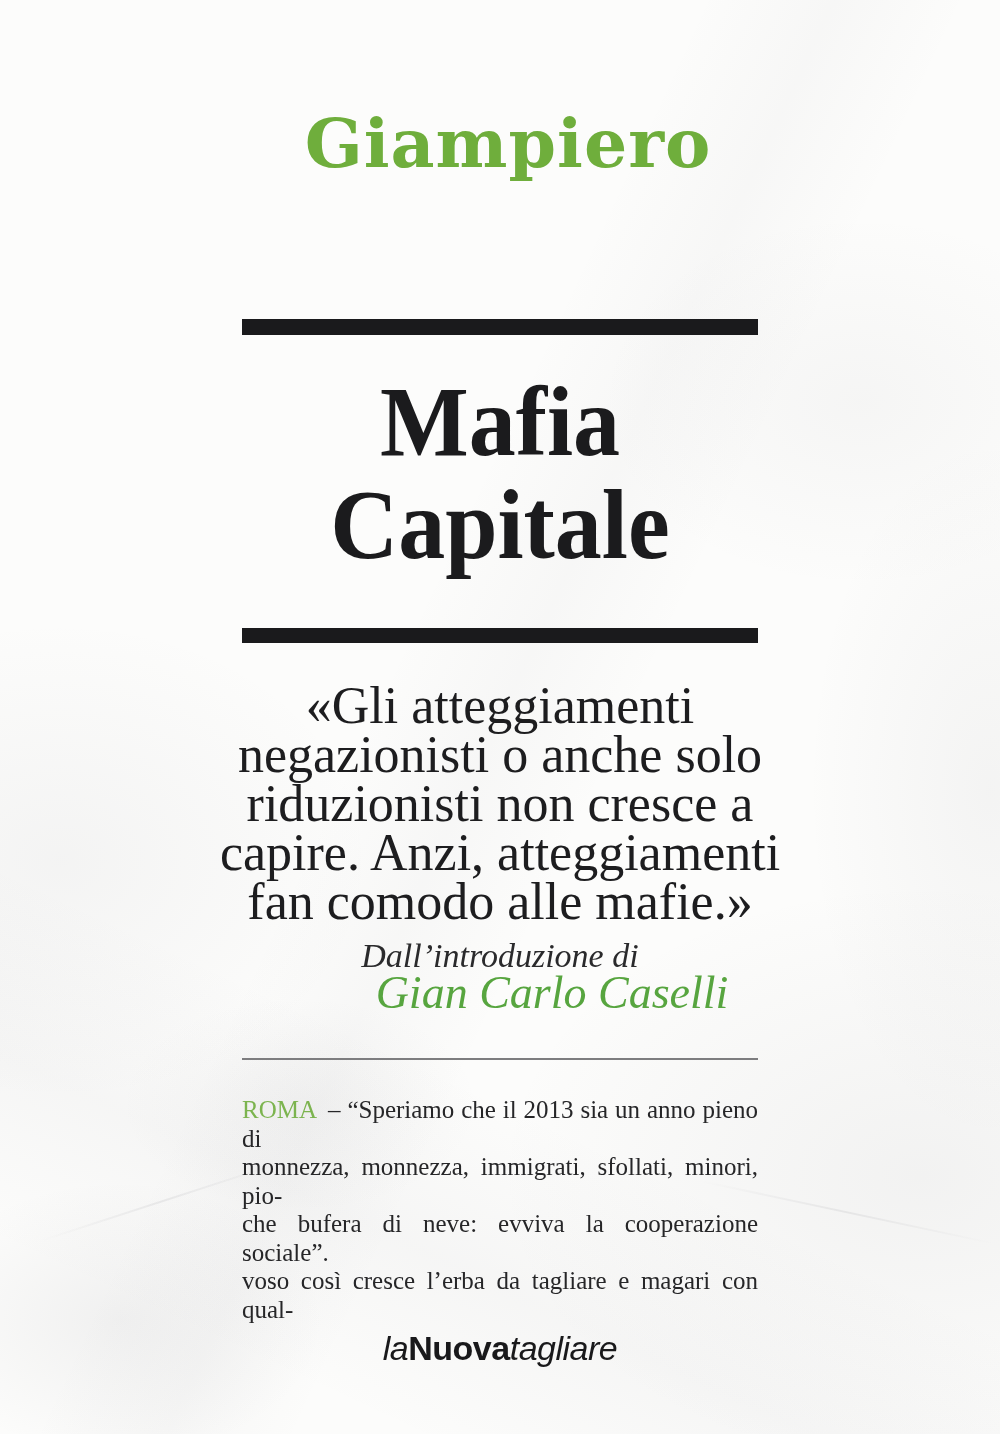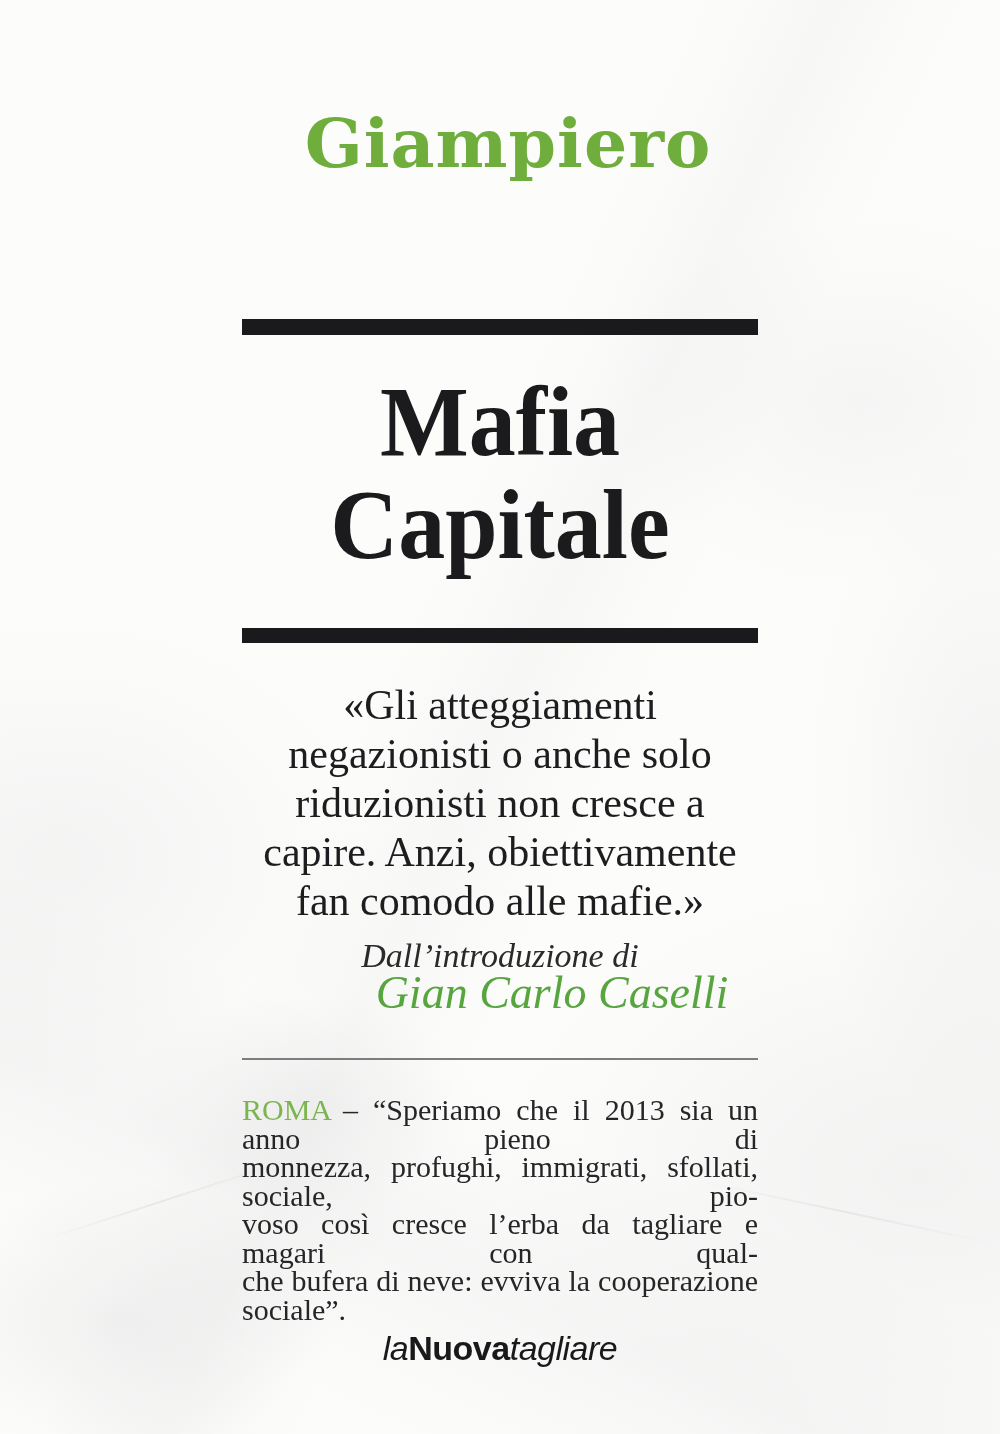--- a/index.html
+++ b/index.html
@@ -49,21 +49,21 @@
     text-align: center;
     font-family: "Liberation Serif", serif;
     font-weight: bold;
     font-size: 100px; line-height: 103px;
     color: #1b1b1d;
     transform: scaleX(0.94);
   }
   .quote {
     position: absolute; top: 681px; left: 0; width: 100%;
     text-align: center;
-    font-size: 42px; line-height: 49px;
+    font-size: 52px; line-height: 49px;
     color: #1d1d1f;
   }
   .intro {
     position: absolute; top: 936px; left: 0; width: 100%;
     text-align: center;
     font-style: italic;
     font-size: 34px; line-height: 40px;
     color: #2a2a2c;
   }
   .caselli {
@@ -73,21 +73,21 @@
     font-size: 46px; line-height: 55px;
     color: #57a53f;
     margin-left: 36px;
   }
   .rule {
     position: absolute; left: 242px; top: 1058px; width: 516px; height: 2px;
     background: #7d7d7f;
   }
   .excerpt {
     position: absolute; left: 242px; top: 1096px; width: 516px;
-    font-size: 30px; line-height: 28.5px;
+    font-size: 25px; line-height: 28.5px;
     color: #262628;
   }
   .excerpt .line {
     display: block;
     text-align: justify;
     text-align-last: justify;
   }
   .excerpt .dateline { color: #7cb44f; }
   .excerpt .after-dateline { margin-left: 11px; }
   .publisher {
@@ -119,32 +119,32 @@
     <div>Mafia</div>
     <div>Capitale</div>
   </div>
 
   <div class="bar bar-bottom"></div>
 
   <div class="quote">
     <div>«Gli atteggiamenti</div>
     <div>negazionisti o anche solo</div>
     <div>riduzionisti non cresce a</div>
-    <div>capire. Anzi, obiettivamente</div>
+    <div>capire. Anzi, atteggiamenti</div>
     <div>fan comodo alle mafie.»</div>
   </div>
 
   <div class="intro">Dall’introduzione di</div>
   <div class="caselli">Gian Carlo Caselli</div>
 
   <div class="rule"></div>
 
   <div class="excerpt">
     <span class="line"><span class="dateline">ROMA</span><span class="after-dateline">– “Speriamo che il 2013 sia un anno pieno di</span></span>
-    <span class="line">monnezza, profughi, immigrati, sfollati, sociale, pio-</span>
+    <span class="line">monnezza, monnezza, immigrati, sfollati, minori, pio-</span>
+    <span class="line">che bufera di neve: evviva la cooperazione sociale”.</span>
     <span class="line">voso così cresce l’erba da tagliare e magari con qual-</span>
-    <span class="line">che bufera di neve: evviva la cooperazione sociale”.</span>
   </div>
 
   <div class="publisher">
     <span class="p-la">la</span><span class="p-nuova">Nuova</span><span class="p-frontiera">tagliare</span>
   </div>
 </div>
 
 </body></html>

